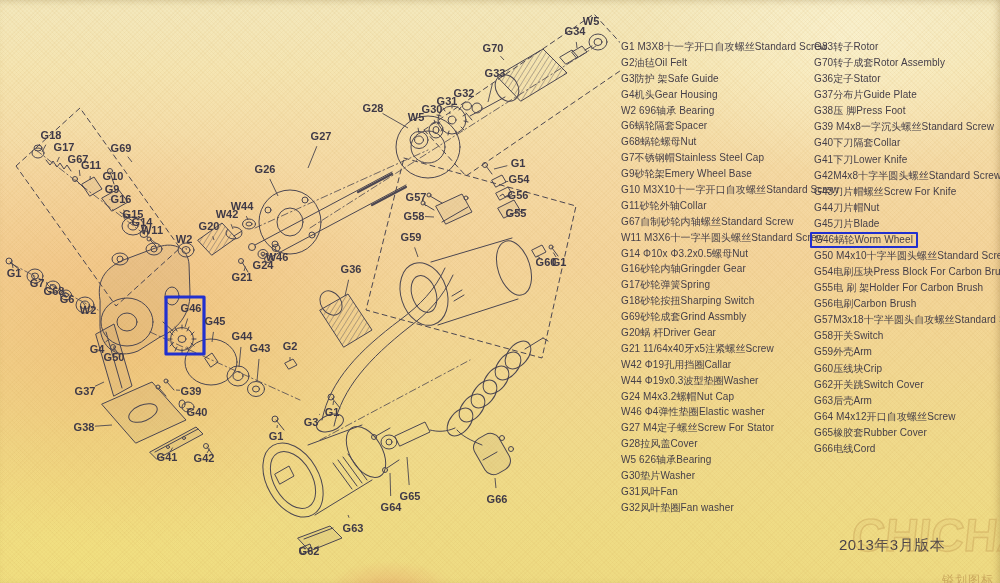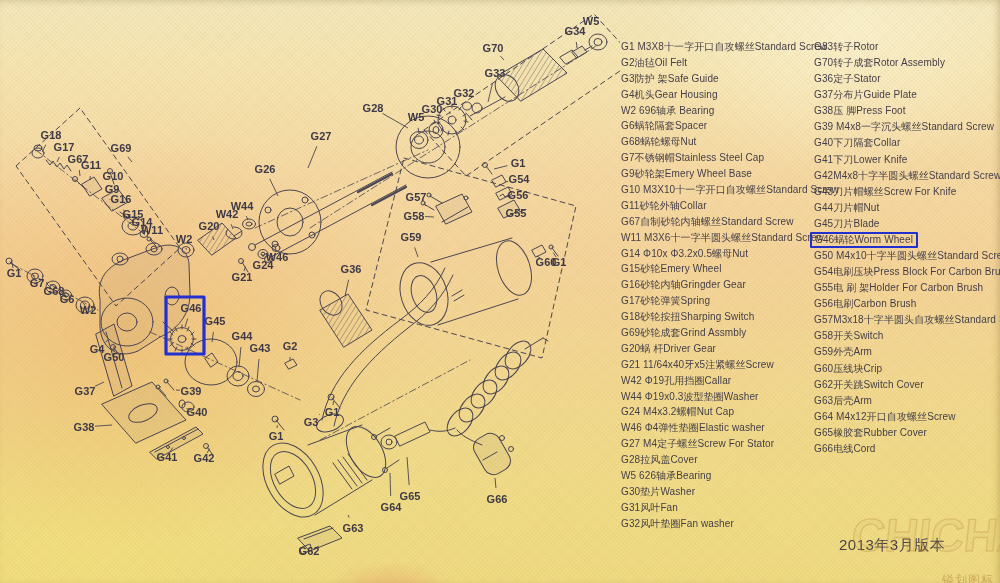--- a/index.html
+++ b/index.html
@@ -443,21 +443,20 @@
       <div class="pl-row"><span class="pl-text">W2 696轴承 Bearing</span></div>
       <div class="pl-row"><span class="pl-text">G6蜗轮隔套Spacer</span></div>
       <div class="pl-row"><span class="pl-text">G68蜗轮螺母Nut</span></div>
       <div class="pl-row"><span class="pl-text">G7不锈钢帽Stainless Steel Cap</span></div>
       <div class="pl-row"><span class="pl-text">G9砂轮架Emery Wheel Base</span></div>
       <div class="pl-row"><span class="pl-text">G10 M3X10十一字开口自攻螺丝Standard Screw</span></div>
       <div class="pl-row"><span class="pl-text">G11砂轮外轴Collar</span></div>
       <div class="pl-row"><span class="pl-text">G67自制砂轮内轴螺丝Standard Screw</span></div>
       <div class="pl-row"><span class="pl-text">W11 M3X6十一字半圆头螺丝Standard Screw</span></div>
       <div class="pl-row"><span class="pl-text">G14 Φ10x Φ3.2x0.5螺母Nut</span></div>
-      <div class="pl-row"><span class="pl-text">G15砂轮Emery Wheel</span></div>
       <div class="pl-row"><span class="pl-text">G16砂轮内轴Gringder Gear</span></div>
       <div class="pl-row"><span class="pl-text">G17砂轮弹簧Spring</span></div>
       <div class="pl-row"><span class="pl-text">G18砂轮按扭Sharping Switch</span></div>
       <div class="pl-row"><span class="pl-text">G69砂轮成套Grind Assmbly</span></div>
       <div class="pl-row"><span class="pl-text">G20蜗 杆Driver Gear</span></div>
       <div class="pl-row"><span class="pl-text">G21 11/64x40牙x5注紧螺丝Screw</span></div>
       <div class="pl-row"><span class="pl-text">W42 Φ19孔用挡圈Callar</span></div>
       <div class="pl-row"><span class="pl-text">W44 Φ19x0.3波型垫圈Washer</span></div>
       <div class="pl-row"><span class="pl-text">G24 M4x3.2螺帽Nut Cap</span></div>
       <div class="pl-row"><span class="pl-text">W46 Φ4弹性垫圈Elastic washer</span></div>

